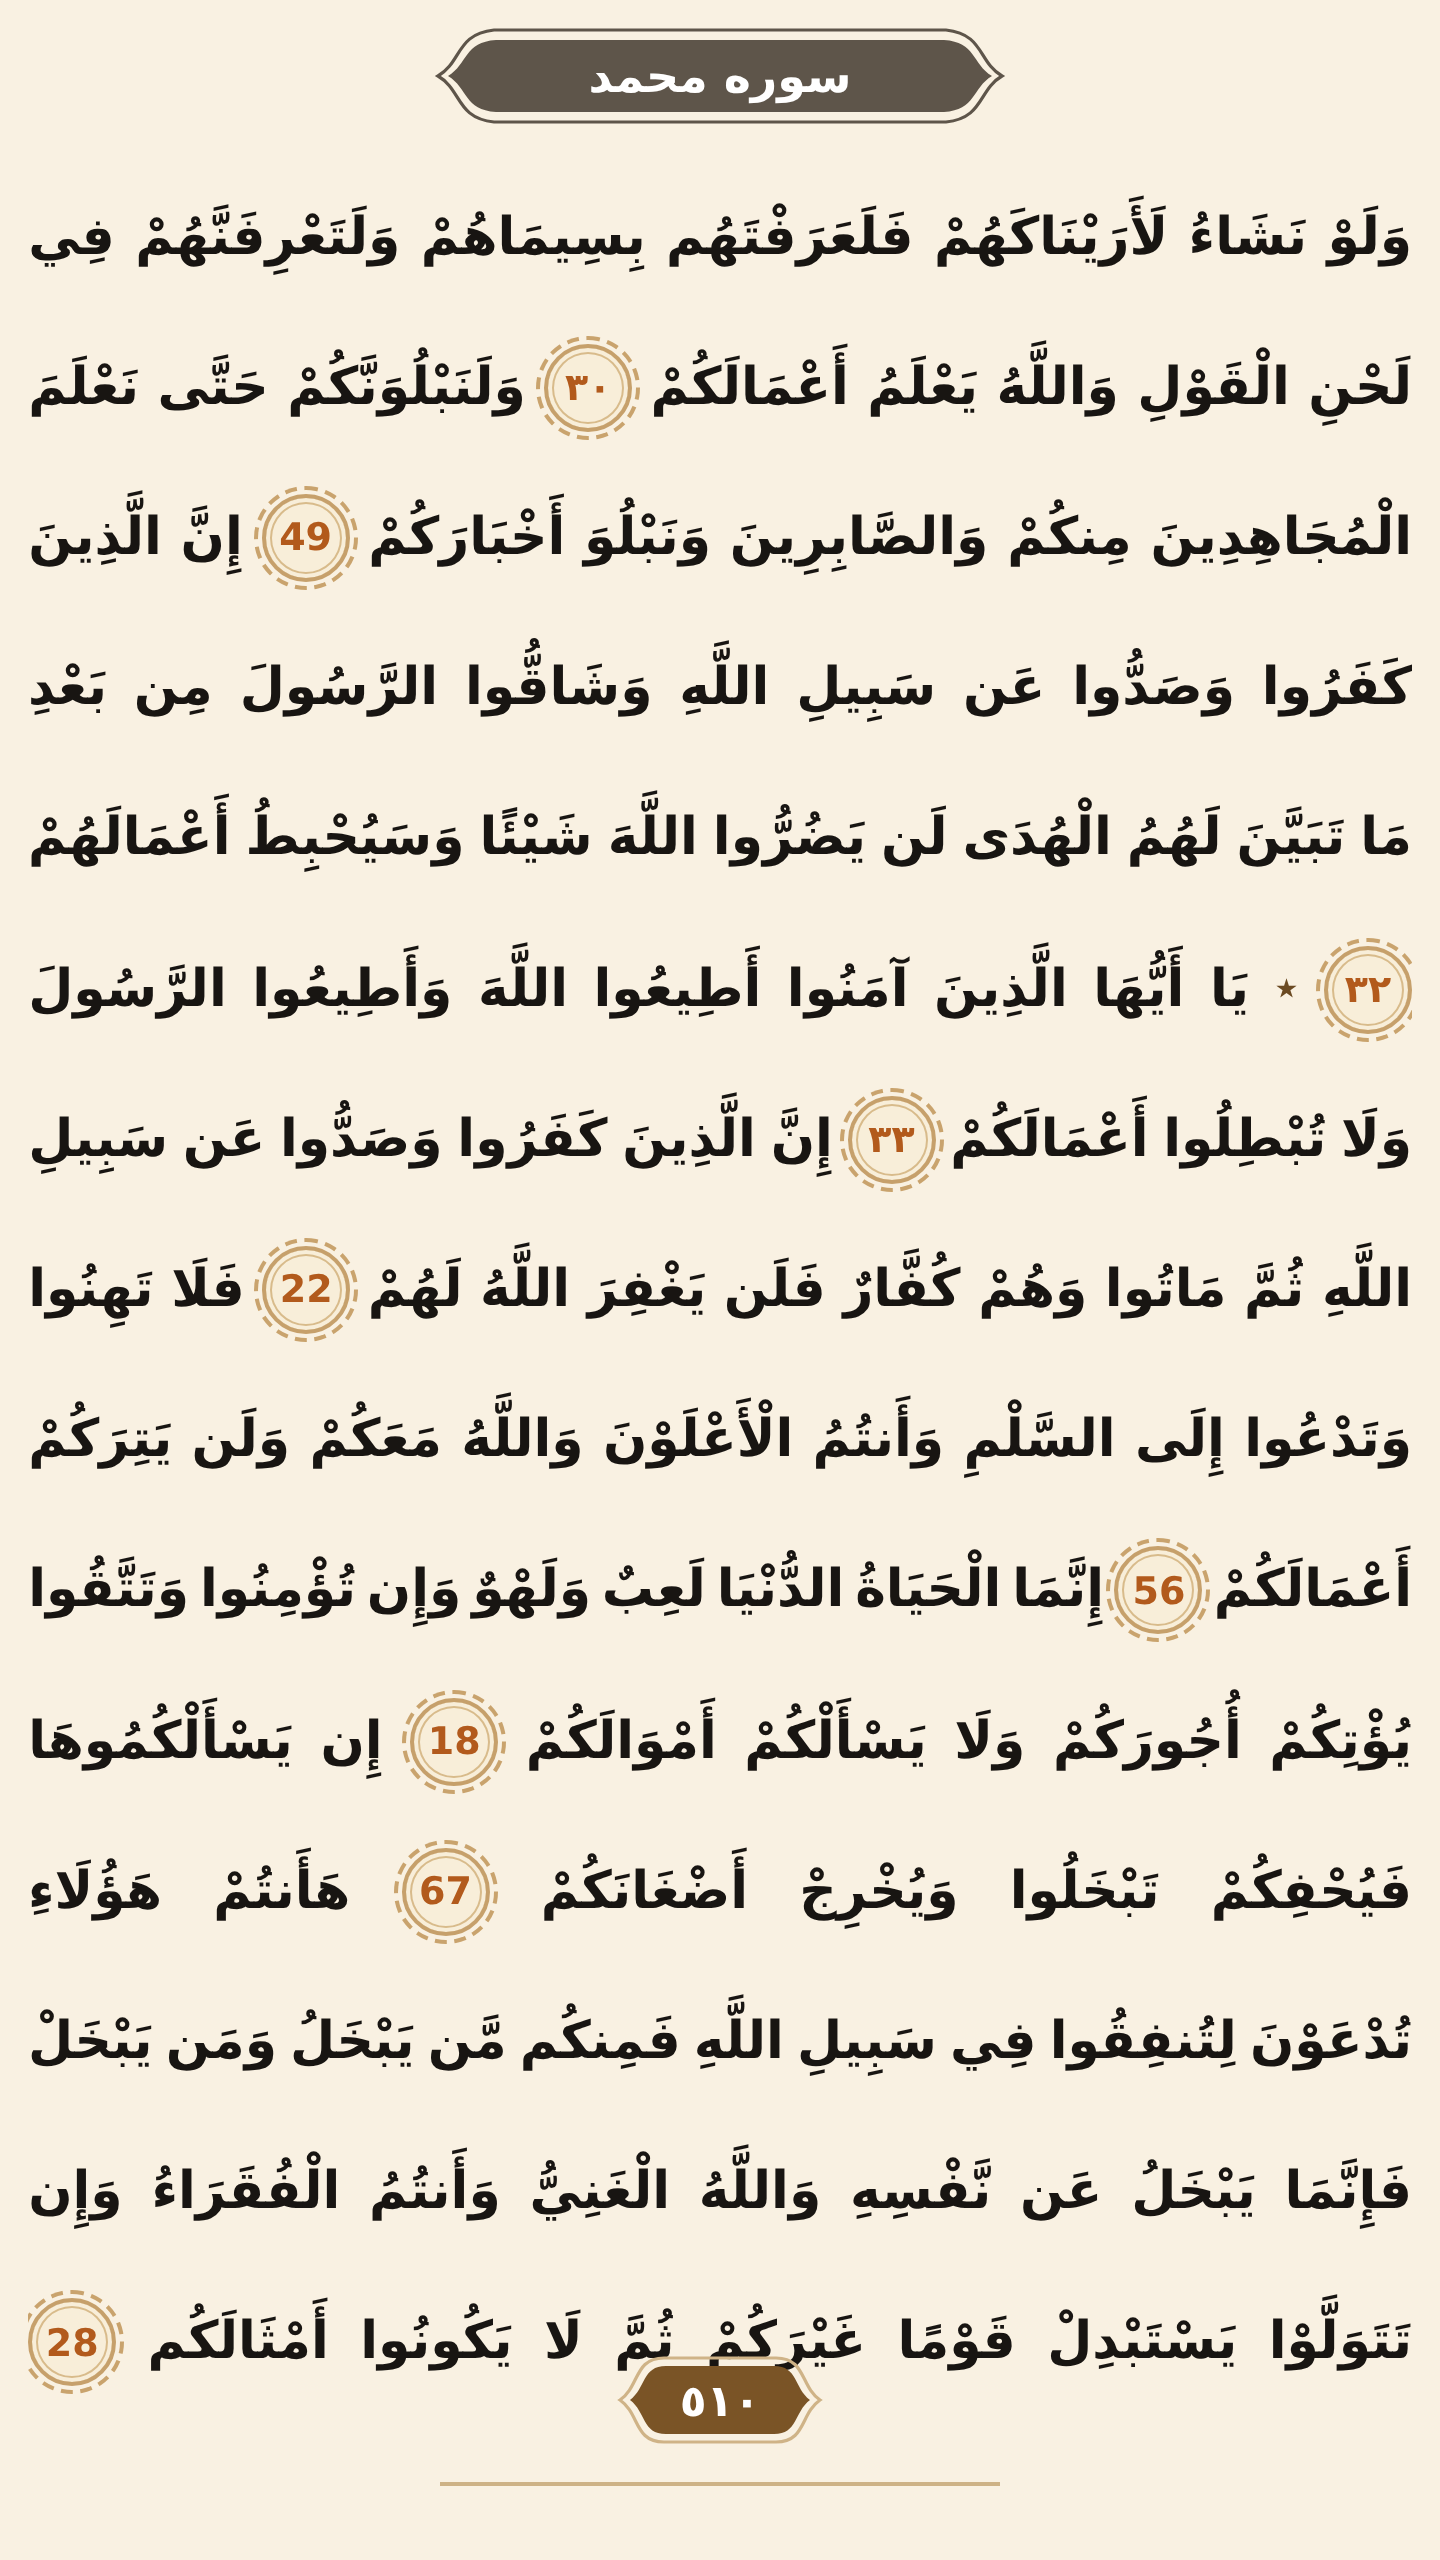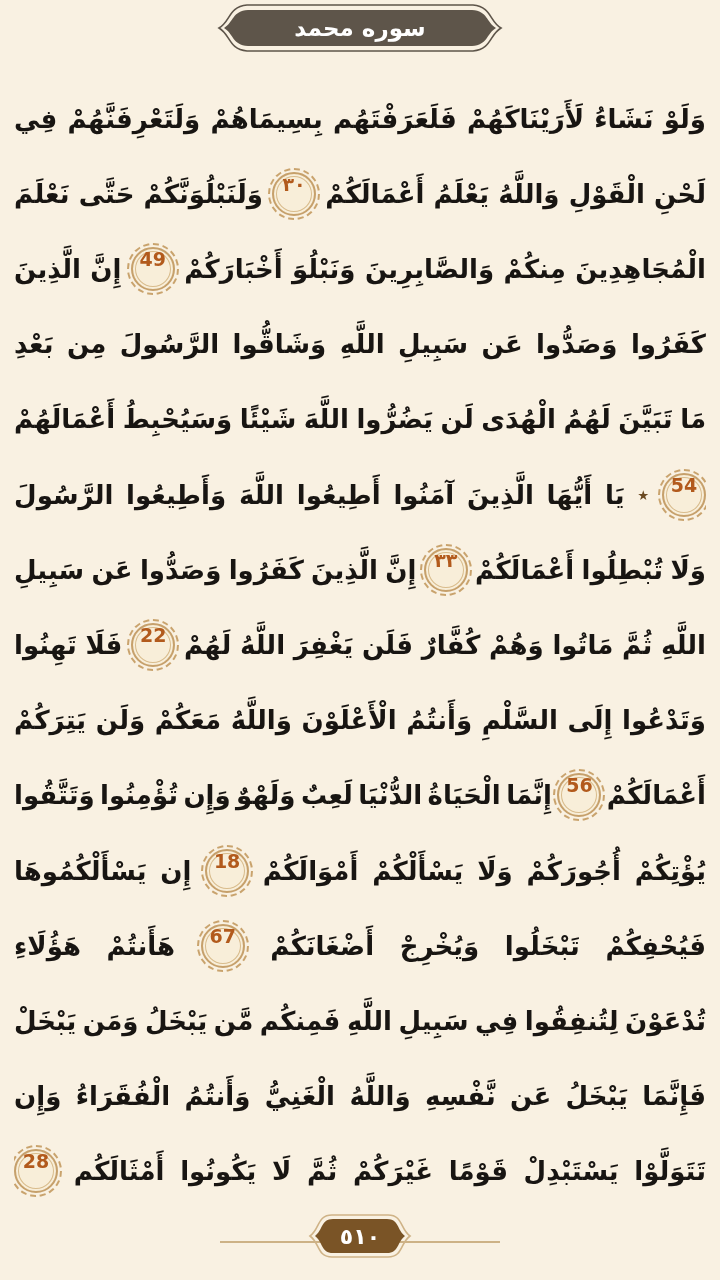--- a/index.html
+++ b/index.html
@@ -6,21 +6,21 @@
   html,body { width:720px; height:1280px; }
   body {
     position:relative;
     background:#f9f1e2;
     overflow:hidden;
     font-family:"DejaVu Sans", sans-serif;
   }
 
   
   .banner-wrap {
-    position:absolute; top:1px; left:50%; transform:translateX(-50%);
+    position:absolute; top:11px; left:50%; transform:translateX(-50%);
     width:286px; height:54px;
   }
   .banner-wrap svg { display:block; }
   .banner-title {
     font-family:"DejaVu Sans", sans-serif;
     font-weight:bold; font-size:23px;
   }
 
   
   .page-body {
@@ -33,21 +33,21 @@
     justify-content:space-between; align-items:center;
     height:73px; overflow:hidden;
     font-size:26px; font-weight:bold; color:#181512;
   }
   .w { white-space:nowrap; line-height:1; }
 
   
   .verse-marker {
     flex:0 0 auto;
     width:44px; height:44px;
-    display:inline-flex; align-items:flex-start; justify-content:center;
+    display:inline-flex; align-items:center; justify-content:center;
     border-radius:50%;
     background:#f8eed9;
     border:2px solid #c6a06b;
     outline:2px dashed #c9a36d;
     outline-offset:2px;
     box-shadow:inset 0 0 0 2px #f8eed9, inset 0 0 0 3px #d8bb8b;
   }
   .vm-num {
     color:#b25a1c; font-size:19px; font-weight:bold; line-height:1;
     transform:translateY(1px);
@@ -56,21 +56,21 @@
     color:#6b4a22; font-size:22px; font-weight:bold; line-height:1;
     flex:0 0 auto;
   }
 
   
   .footer-rule {
     position:absolute; top:1241px; left:50%; transform:translateX(-50%);
     width:280px; height:2px; background:#cdb286;
   }
   .page-badge-wrap {
-    position:absolute; top:1212px; left:50%; transform:translateX(-50%);
+    position:absolute; top:1176px; left:50%; transform:translateX(-50%);
     width:104px; height:48px;
   }
   .page-badge-wrap svg { display:block; }
   .badge-num { font-family:"DejaVu Sans", sans-serif; font-weight:bold; font-size:22px; }
 </style>
 </head>
 <body>
 
 <div class="banner-wrap">
   <svg width="286" height="54" viewBox="0 0 286 54">
@@ -133,21 +133,21 @@
       <span class="w">الْهُدَى</span>
       <span class="w">لَن</span>
       <span class="w">يَضُرُّوا</span>
       <span class="w">اللَّهَ</span>
       <span class="w">شَيْئًا</span>
       <span class="w">وَسَيُحْبِطُ</span>
       <span class="w">أَعْمَالَهُمْ</span>
     </div>
     <div class="line">
       <span class="verse-marker">
-        <span class="vm-num">54</span>
+        <span class="vm-num">٣٢</span>
       </span>
       <span class="hizb">٭</span>
       <span class="w">يَا</span>
       <span class="w">أَيُّهَا</span>
       <span class="w">الَّذِينَ</span>
       <span class="w">آمَنُوا</span>
       <span class="w">أَطِيعُوا</span>
       <span class="w">اللَّهَ</span>
       <span class="w">وَأَطِيعُوا</span>
       <span class="w">الرَّسُولَ</span>

